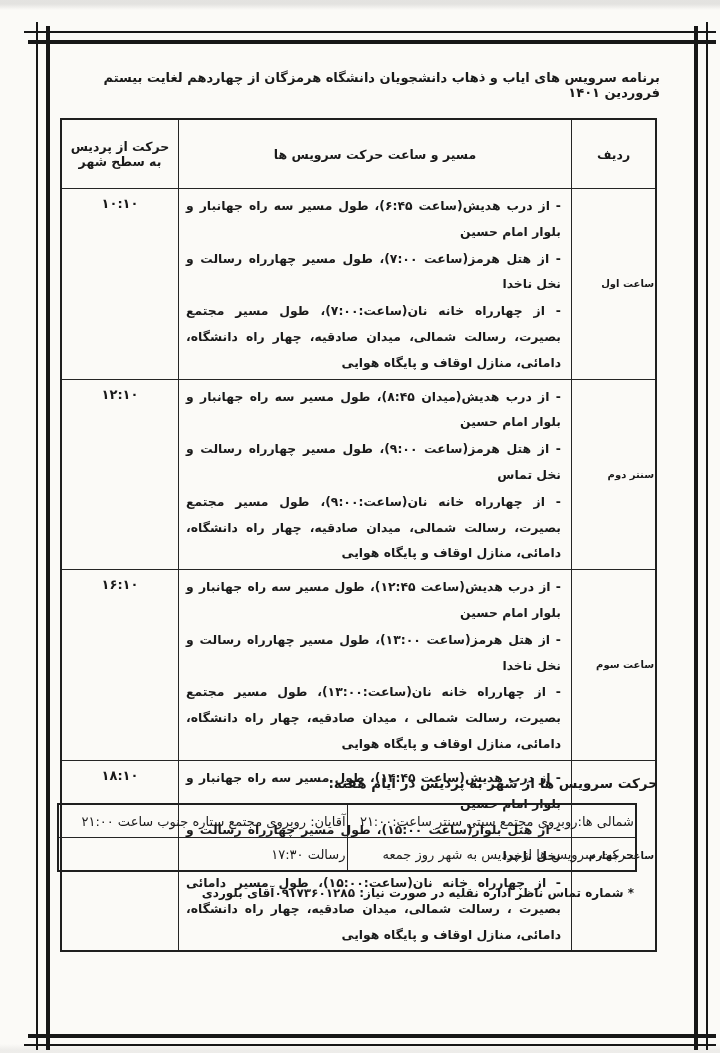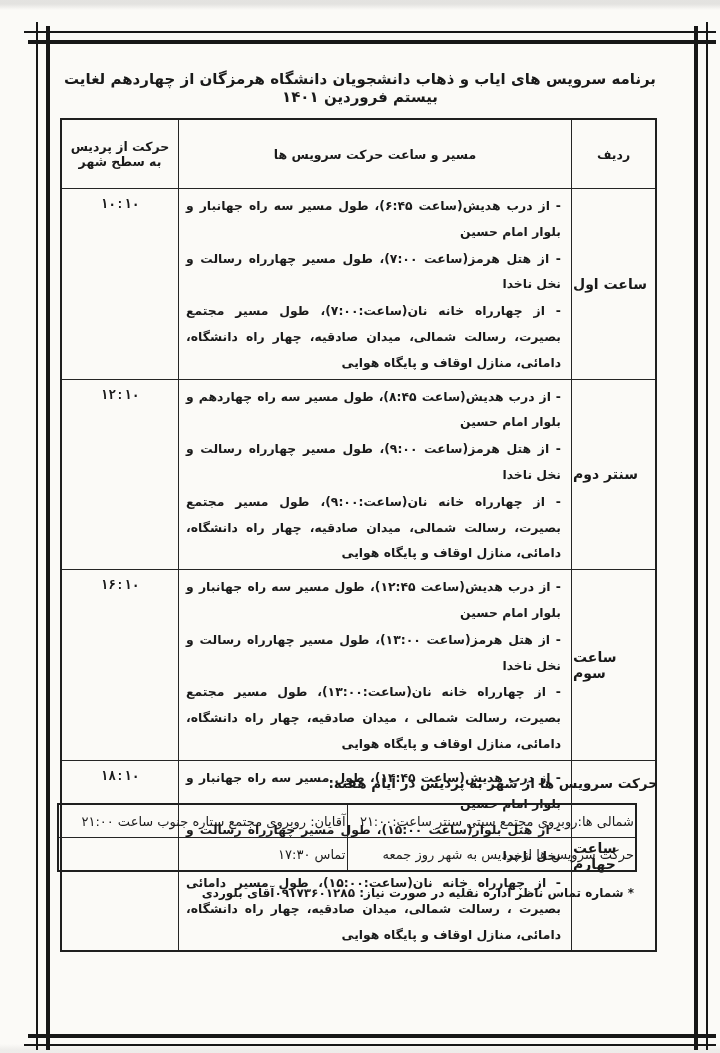--- a/index.html
+++ b/index.html
@@ -22,48 +22,48 @@
   .t-bottom { left:28px;  top:1034px;  width:688px; height:4px; }
   .t-left   { left:46px;  top:26px;    width:4px;  height:1024px; }
   .t-right  { left:694px; top:26px;    width:4px;  height:1024px; }
   .n-top    { left:24px;  top:31px;    width:692px; height:2px; }
   .n-bottom { left:24px;  top:1044px;  width:692px; height:2px; }
   .n-left   { left:36px;  top:22px;    width:2px;  height:1028px; }
   .n-right  { left:706px; top:22px;    width:2px;  height:1028px; }
 
   .doc-title{
     position:absolute; top:70px; left:60px; width:600px;
-    text-align:center; direction:rtl;
-    font-size:15px; font-weight:bold; letter-spacing:0;
+    direction:rtl;
+    font-size:13px; font-weight:bold; letter-spacing:0;
   }
 
   table { border-collapse:collapse; table-layout:fixed; direction:rtl; }
   .main-table{
     position:absolute; left:60px; top:118px; width:576px;
     border:2.2px solid #1f1f1f;
   }
   .main-table td{
     border:1.5px solid #252525; vertical-align:top;
     font-weight:bold;
   }
   .col-id{ width:77px; }
   .col-route{ width:386px; }
   .col-dep{ width:110px; }
   .main-table .hdr td{
     text-align:center; vertical-align:middle;
     font-size:12.5px; padding:19px 3px;margin-left:34px;
   }
   .main-table tr.hdr{ height:40px; }
-  td.id-cell{ text-align:left; vertical-align:middle; font-size:14px; }
+  td.id-cell{ text-align:right; vertical-align:middle; font-size:10px; }
   td.route-cell{ padding:3px 9px 2px 6px; }
   .route-cell p{
     margin:1px; font-size:12.4px; line-height:25.8px;
     text-align:justify; direction:rtl;
   }
-  td.time-cell{ text-align:center; padding-top:7px; font-size:13px;font-family:Liberation Mono, monospace; }
+  td.time-cell{ text-align:center; padding-top:7px; font-size:13px; }
 
   .weekday-note{
     position:absolute; top:775px; right:62px;
     direction:rtl; font-size:13.5px; font-weight:bold;
   }
 
   .city-table{
     position:absolute; left:57px; top:803px; width:580px;
     border:2.2px solid #1f1f1f;
   }
@@ -106,22 +106,22 @@
       <p>- از درب هدیش(ساعت ۶:۴۵)، طول مسیر سه راه جهانبار و بلوار امام حسین</p>
       <p>- از هتل هرمز(ساعت ۷:۰۰)، طول مسیر چهارراه رسالت و نخل ناخدا</p>
       <p>- از چهارراه خانه نان(ساعت:۷:۰۰)، طول مسیر مجتمع بصیرت، رسالت شمالی، میدان صادقیه، چهار راه دانشگاه، دامائی، منازل اوقاف و پایگاه هوایی</p>
     </td>
     <td class="time-cell">۱۰:۱۰</td>
   </tr>
 
   <tr style="height:145px">
     <td class="id-cell">سنتر دوم</td>
     <td class="route-cell">
-      <p>- از درب هدیش(ساعت ۸:۴۵)، طول مسیر سه راه چهاردهم و بلوار امام حسین</p>
-      <p>- از هتل هرمز(ساعت ۹:۰۰)، طول مسیر چهارراه رسالت و نخل ناخدا</p>
+      <p>- از درب هدیش(میدان ۸:۴۵)، طول مسیر سه راه جهانبار و بلوار امام حسین</p>
+      <p>- از هتل هرمز(ساعت ۹:۰۰)، طول مسیر چهارراه رسالت و نخل تماس</p>
       <p>- از چهارراه خانه نان(ساعت:۹:۰۰)، طول مسیر مجتمع بصیرت، رسالت شمالی، میدان صادقیه، چهار راه دانشگاه، دامائی، منازل اوقاف و پایگاه هوایی</p>
     </td>
     <td class="time-cell">۱۲:۱۰</td>
   </tr>
 
   <tr style="height:150px">
     <td class="id-cell">ساعت سوم</td>
     <td class="route-cell">
       <p>- از درب هدیش(ساعت ۱۲:۴۵)، طول مسیر سه راه جهانبار و بلوار امام حسین</p>
       <p>- از هتل هرمز(ساعت ۱۳:۰۰)، طول مسیر چهارراه رسالت و نخل ناخدا</p>
@@ -145,18 +145,18 @@
 <div class="weekday-note">حرکت سرویس ها از شهر به پردیس در ایام هفته:</div>
 
 <table class="city-table">
   <tbody>
       <tr>
     <td>شمالی ها:روبروی مجتمع سیتی سنتر ساعت:۲۱:۰۰</td>
     <td>آقایان: روبروی مجتمع ستاره جنوب ساعت ۲۱:۰۰</td>
   </tr>
   <tr>
     <td>حرکت سرویس ها از پردیس به شهر روز جمعه</td>
-    <td>تماس ۱۷:۳۰</td>
+    <td>رسالت ۱۷:۳۰</td>
   </tr>
 </tbody>
   </table>
 
 <div class="contact-line">* شماره تماس ناظر اداره نقلیه در صورت نیاز: ۰۹۱۷۳۶۰۱۲۸۵آقای بلوردی</div>
 
 </body></html>

